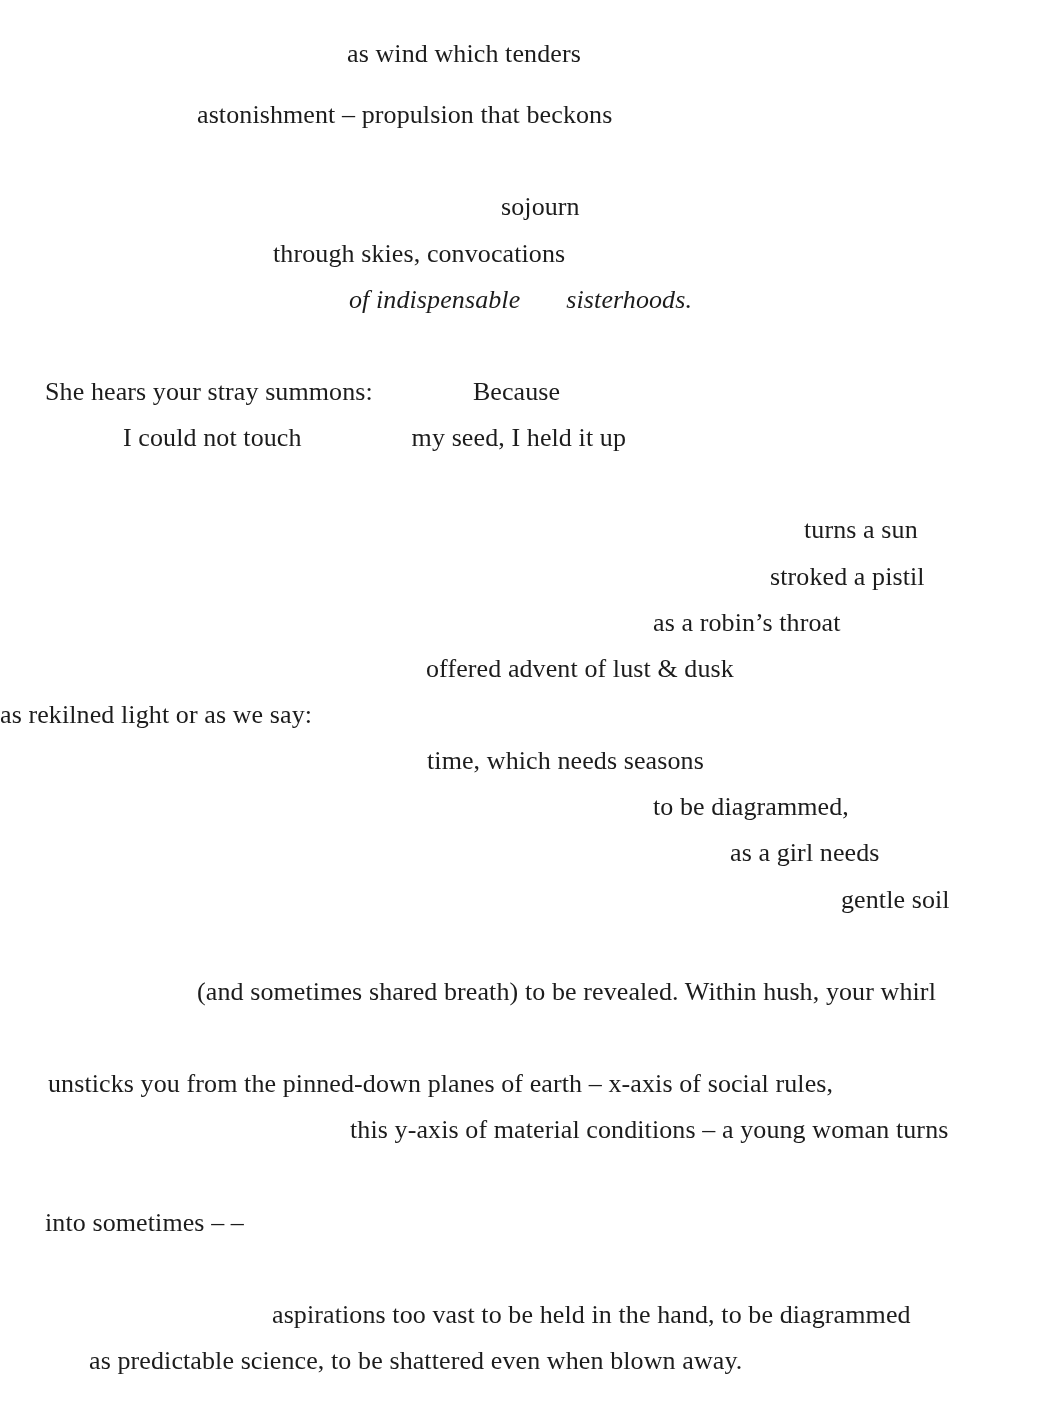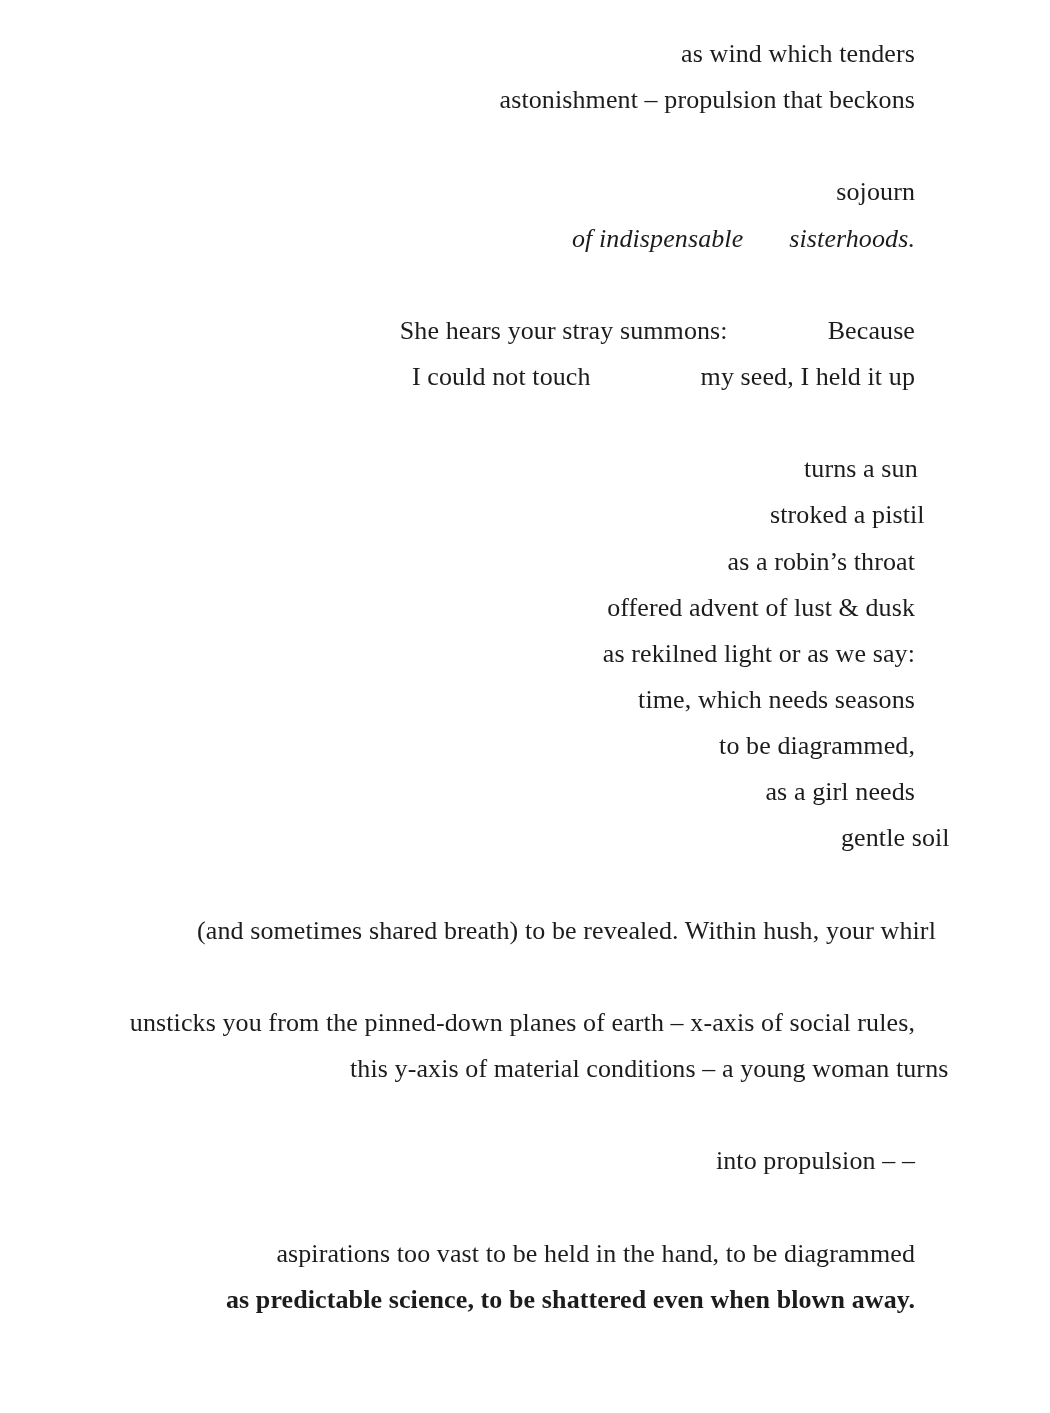--- a/index.html
+++ b/index.html
@@ -13,62 +13,62 @@
     background: #ffffff;
     overflow: hidden;
     font-family: "Liberation Serif", "DejaVu Serif", serif;
     color: #1c1c1c;
   }
   #poem {
     position: absolute;
     left: 0;
     top: 31px;
     width: 915px;
-    text-align: right;
   }
   .poem-line {
     height: 46.15px;
     line-height: 46.15px;
     font-size: 26px;
     white-space: pre;
     letter-spacing: 0.1px;
   }
   .tab-spacer {
     display: inline-block;
     height: 1px;
     vertical-align: baseline;
   }
 </style>
 </head>
 <body style="background: rgb(255, 255, 255);">
 
 <main>
   <div id="poem" style="color: rgb(28, 28, 28);">
       <div class="poem-line" style="padding-left: 347px;"><span>as wind which tenders</span></div>
-      <div class="poem-line" style="padding-left: 197px;"><span>astonishment – propulsion that beckons</span></div>
+      <div class="poem-line" style="padding-left: 197px; margin-top: 15px;"><span>astonishment – propulsion that beckons</span></div>
       <div class="poem-line" style="padding-left: 0px;">&nbsp;</div>
       <div class="poem-line" style="padding-left: 501px;"><span>sojourn</span></div>
+      <div class="poem-line" style="padding-left: 273px;"><span>through skies, convocations</span></div>
       <div class="poem-line" style="padding-left: 349px; font-style: italic;"><span>of indispensable</span><span class="tab-spacer" style="width: 46px;"></span><span>sisterhoods.</span></div>
       <div class="poem-line" style="padding-left: 0px;">&nbsp;</div>
       <div class="poem-line" style="padding-left: 45px;"><span>She hears your stray summons:</span><span class="tab-spacer" style="width: 100px;"></span><span>Because</span></div>
       <div class="poem-line" style="padding-left: 123px;"><span>I could not touch</span><span class="tab-spacer" style="width: 110px;"></span><span>my seed, I held it up</span></div>
       <div class="poem-line" style="padding-left: 0px;">&nbsp;</div>
       <div class="poem-line" style="padding-left: 804px;"><span>turns a sun</span></div>
       <div class="poem-line" style="padding-left: 729px; margin-left: 41px;"><span>stroked a pistil</span></div>
       <div class="poem-line" style="padding-left: 653px;"><span>as a robin’s throat</span></div>
       <div class="poem-line" style="padding-left: 426px;"><span>offered advent of lust &amp; dusk</span></div>
       <div class="poem-line" style=""><span>as rekilned light or as we say:</span></div>
       <div class="poem-line" style="padding-left: 427px;"><span>time, which needs seasons</span></div>
       <div class="poem-line" style="padding-left: 653px;"><span>to be diagrammed,</span></div>
       <div class="poem-line" style="padding-left: 730px;"><span>as a girl needs</span></div>
       <div class="poem-line" style="padding-left: 841px;"><span>gentle soil</span></div>
       <div class="poem-line" style="padding-left: 0px;">&nbsp;</div>
       <div class="poem-line" style="padding-left: 197px;"><span>(and sometimes shared breath) to be revealed. Within hush, your whirl</span></div>
       <div class="poem-line" style="padding-left: 0px;">&nbsp;</div>
       <div class="poem-line" style="padding-left: 48px;"><span>unsticks you from the pinned-down planes of earth – x-axis of social rules,</span></div>
       <div class="poem-line" style="padding-left: 350px;"><span>this y-axis of material conditions – a young woman turns</span></div>
       <div class="poem-line" style="padding-left: 0px;">&nbsp;</div>
-      <div class="poem-line" style="padding-left: 45px;"><span>into propulsion – –</span></div>
+      <div class="poem-line" style="padding-left: 45px;"><span>into sometimes – –</span></div>
       <div class="poem-line" style="padding-left: 0px;">&nbsp;</div>
       <div class="poem-line" style="padding-left: 272px;"><span>aspirations too vast to be held in the hand, to be diagrammed</span></div>
-      <div class="poem-line" style="padding-left: 112px; font-weight: bold;"><span>as predictable science, to be shattered even when blown away.</span></div>
+      <div class="poem-line" style="padding-left: 89px;"><span>as predictable science, to be shattered even when blown away.</span></div>
     </div>
 </main>
 
 </body></html>

